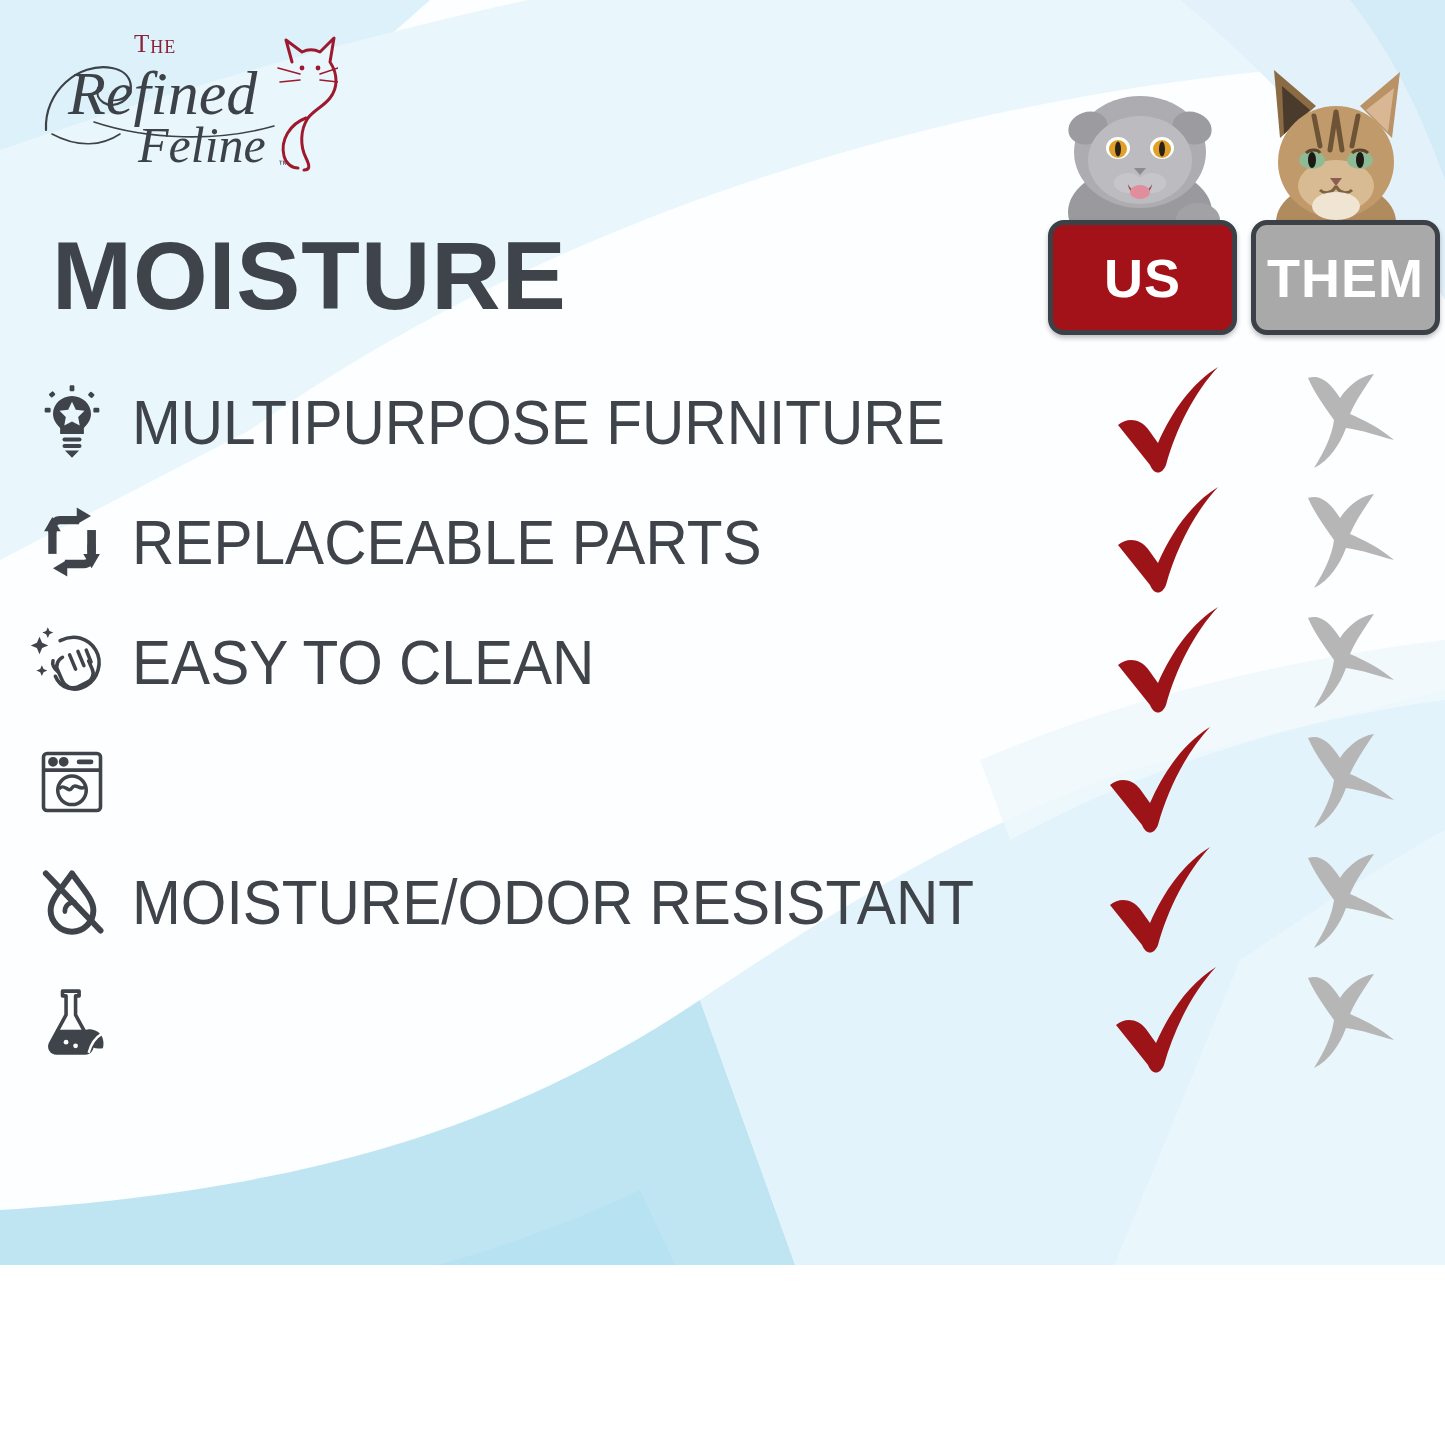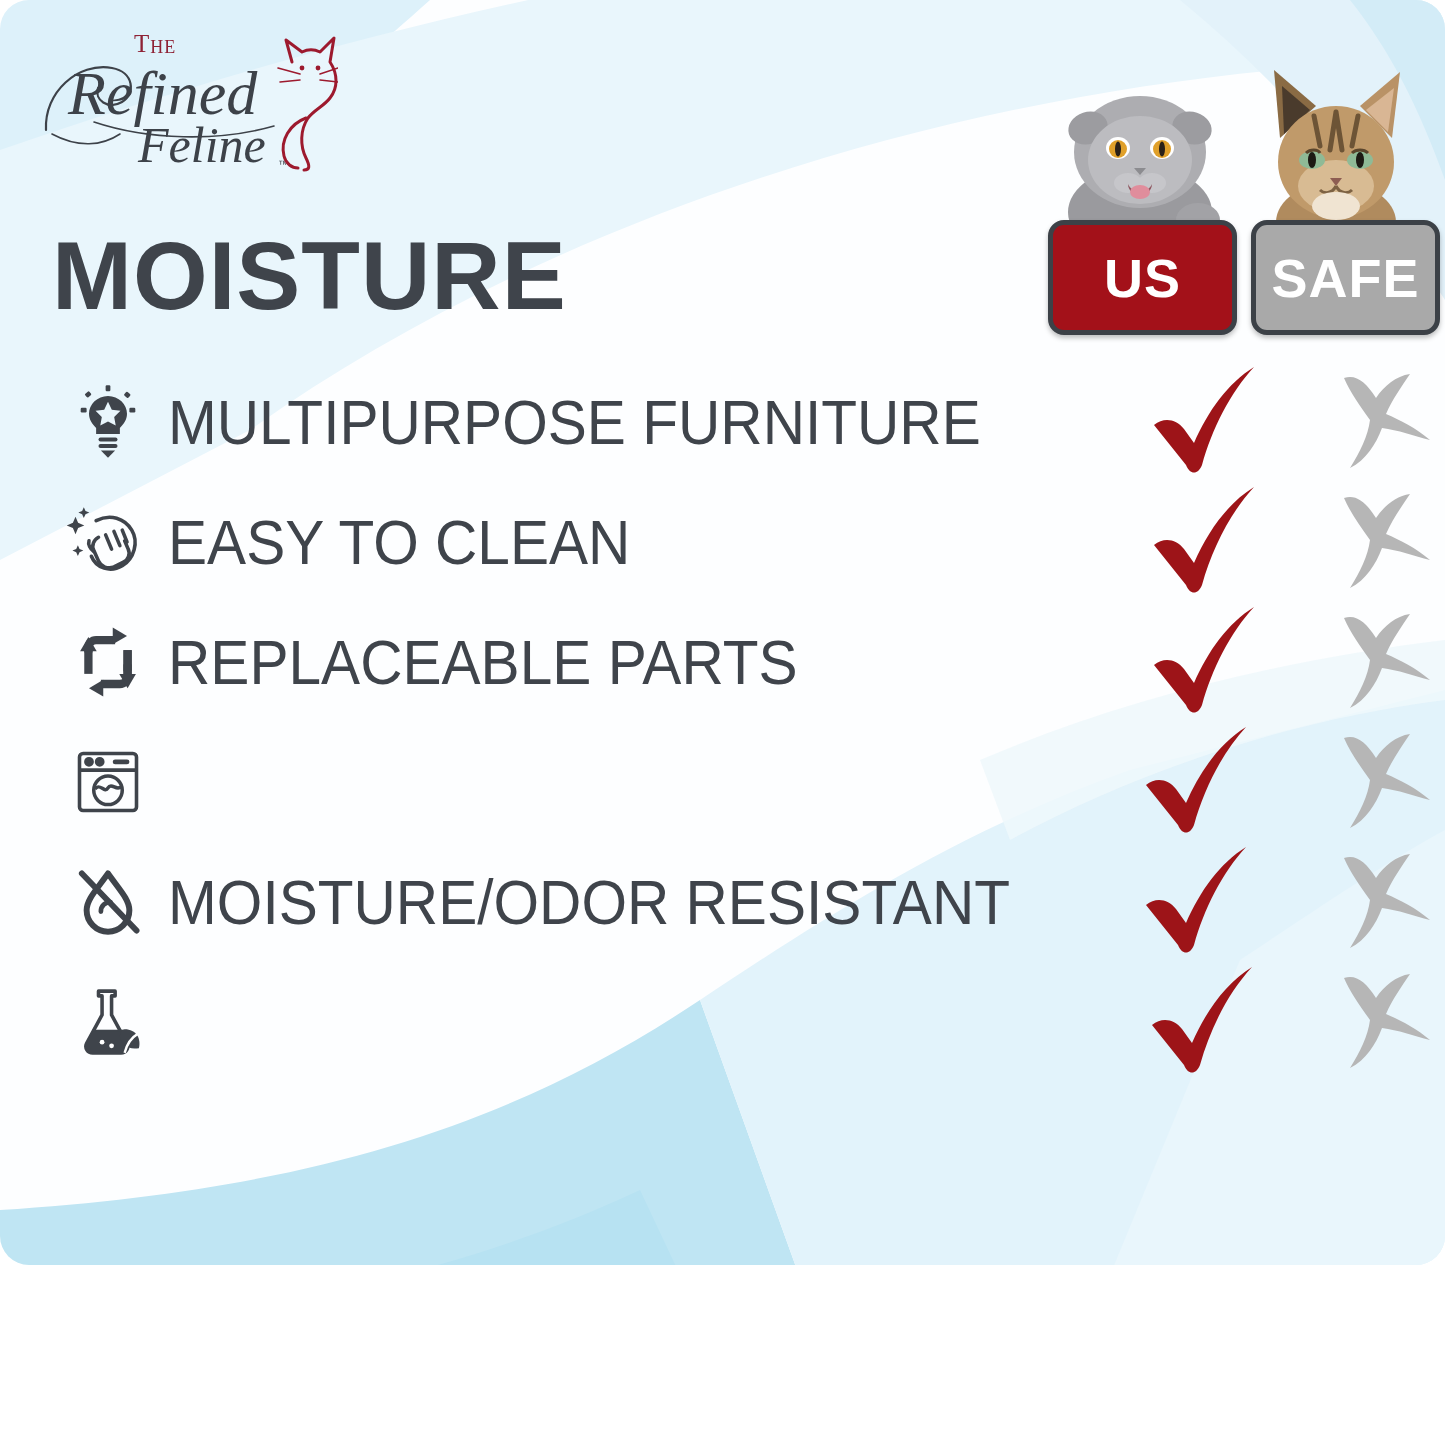--- a/index.html
+++ b/index.html
@@ -6,21 +6,20 @@
   body{
     width:1445px;height:1445px;
     font-family:"Liberation Sans", sans-serif;
     background:#ffffff;
     overflow:hidden;
   }
   #page{
     position:relative;width:1445px;height:1265px;
     background:#fdfeff;
     overflow:hidden;
-    border-radius:29px;
   }
   
   .bg-layer{position:absolute;inset:0;overflow:hidden;z-index:0;}
   .bg-svg{position:absolute;left:0;top:0;width:1445px;height:1445px;}
 
   
   .logo{position:absolute;left:38px;top:22px;width:300px;height:155px;z-index:5;}
   .logo svg{width:100%;height:100%;}
 
   
@@ -48,21 +47,21 @@
     position:absolute;left:52px;top:228px;
     font-size:96px;font-weight:bold;color:#3f444b;
     letter-spacing:1px;line-height:1;z-index:5;
     font-family:"Liberation Sans", sans-serif;
   }
 
   
   .rows{position:absolute;left:0;top:362px;width:1445px;z-index:5;}
   .row{
     position:relative;height:120px;
-    display:flex;align-items:center;margin-left:36px;
+    display:flex;align-items:center;
   }
   .f-icon{
     position:absolute;left:30px;top:50%;transform:translateY(-50%);
     width:84px;height:84px;display:flex;align-items:center;justify-content:center;
   }
   .f-icon svg{width:76px;height:76px;display:block;}
   .f-label{
     position:absolute;left:132px;top:50%;transform:translateY(-50%);
     font-size:63px;color:#3f444b;
     font-family:"Liberation Sans", sans-serif;
@@ -169,21 +168,21 @@
         <path d="M62,99 C66,95 74,95 76,99" stroke="#5a452c" stroke-width="3" fill="none"></path>
         <path d="M108,99 C112,95 120,95 124,99" stroke="#5a452c" stroke-width="3" fill="none"></path>
         <path d="M86,124 L98,124 L92,132 Z" fill="#8d5d52"></path>
         <path d="M92,132 C88,140 80,140 76,136 M92,132 C96,140 104,140 108,136" stroke="#7d6243" stroke-width="3" fill="none"></path>
         <ellipse cx="92" cy="152" rx="24" ry="14" fill="#f0e4d2"></ellipse>
       </svg>
     </div>
 
     <div class="badges">
       <div class="badge badge-us">US</div>
-      <div class="badge badge-them">SAFE</div>
+      <div class="badge badge-them">THEM</div>
     </div>
   </div>
 
   <div class="features-title">MOISTURE</div>
 
   <div class="rows">
 
     <div class="row">
       <span class="f-icon">
         <svg viewBox="0 0 64 64" fill="#3f444b">
@@ -192,47 +191,20 @@
             <rect x="24" y="50.5" width="16" height="3.4" rx="1.7"></rect>
             <path d="M26 56h12l-6 6z"></path>
             <rect x="30" y="1" width="4" height="5" rx="1"></rect>
             <rect x="9" y="20" width="5" height="4" rx="1"></rect>
             <rect x="50" y="20" width="5" height="4" rx="1"></rect>
             <rect x="13" y="7" width="4.6" height="4" rx="1" transform="rotate(-40 15 9)"></rect>
             <rect x="46" y="7" width="4.6" height="4" rx="1" transform="rotate(40 48 9)"></rect>
           </svg>
       </span>
       <span class="f-label"><span class="f-label-inner">MULTIPURPOSE FURNITURE</span></span>
-      <span class="mark-yes" style="left: 1110px;">
-        <svg viewBox="0 0 120 110">
-            <path d="M8 58 C18 50 30 52 38 62 L48 76 C62 44 82 16 108 0 C84 26 66 62 56 98 C52 108 44 108 40 98 Z" fill="#9d1418"></path>
-          </svg>
-      </span>
-      <span class="mark-no">
-        <svg viewBox="0 0 110 100">
-            <path d="M12 6 C24 2 34 10 44 26 C52 14 64 4 78 2 C70 14 60 28 54 42 C68 48 84 56 98 68 C82 64 66 58 50 56 C44 72 34 88 18 96 C28 80 36 64 38 48 C28 34 18 20 12 6 Z" fill="#b6b6b6"></path>
-          </svg>
-      </span>
-    </div>
-
-    <div class="row">
-      <span class="f-icon">
-        <svg viewBox="0 0 64 64" fill="none" stroke="#3f444b" stroke-width="3" stroke-linejoin="round" stroke-linecap="round">
-          <path d="M22 14 C34 8 46 12 52 22 C58 32 54 46 44 52 C34 58 22 54 18 44"></path>
-          <path d="M24 28 c-4 2-6 7-4 11 l4 9 c2 5 8 7 13 5 l8-4 c4-2 6-7 4-11 l-3-7"></path>
-          <path d="M30 26 l5 12 M37 23 l5 12 M44 22 l4 10"></path>
-          <path d="M20 40 c-3-2-5-6-4-9"></path>
-        </svg>
-        <svg viewBox="0 0 64 64" fill="#3f444b" style="position:absolute;left:0;top:0;">
-            <path d="M8 14 l2.2 5.2 5.2 2.2 -5.2 2.2 -2.2 5.2 -2.2-5.2 -5.2-2.2 5.2-2.2z"></path>
-            <path d="M15 6 l1.4 3.2 3.2 1.4 -3.2 1.4 -1.4 3.2 -1.4-3.2 -3.2-1.4 3.2-1.4z"></path>
-            <path d="M10 38 l1.4 3.2 3.2 1.4 -3.2 1.4 -1.4 3.2 -1.4-3.2 -3.2-1.4 3.2-1.4z"></path>
-          </svg>
-      </span>
-      <span class="f-label"><span class="f-label-inner">EASY TO CLEAN</span></span>
       <span class="mark-yes" style="left: 1110px;">
         <svg viewBox="0 0 120 110">
             <path d="M8 58 C18 50 30 52 38 62 L48 76 C62 44 82 16 108 0 C84 26 66 62 56 98 C52 108 44 108 40 98 Z" fill="#9d1418"></path>
           </svg>
       </span>
       <span class="mark-no">
         <svg viewBox="0 0 110 100">
             <path d="M12 6 C24 2 34 10 44 26 C52 14 64 4 78 2 C70 14 60 28 54 42 C68 48 84 56 98 68 C82 64 66 58 50 56 C44 72 34 88 18 96 C28 80 36 64 38 48 C28 34 18 20 12 6 Z" fill="#b6b6b6"></path>
           </svg>
       </span>
@@ -262,20 +234,47 @@
       </span>
       <span class="mark-no">
         <svg viewBox="0 0 110 100">
             <path d="M12 6 C24 2 34 10 44 26 C52 14 64 4 78 2 C70 14 60 28 54 42 C68 48 84 56 98 68 C82 64 66 58 50 56 C44 72 34 88 18 96 C28 80 36 64 38 48 C28 34 18 20 12 6 Z" fill="#b6b6b6"></path>
           </svg>
       </span>
     </div>
 
     <div class="row">
       <span class="f-icon">
+        <svg viewBox="0 0 64 64" fill="none" stroke="#3f444b" stroke-width="3" stroke-linejoin="round" stroke-linecap="round">
+          <path d="M22 14 C34 8 46 12 52 22 C58 32 54 46 44 52 C34 58 22 54 18 44"></path>
+          <path d="M24 28 c-4 2-6 7-4 11 l4 9 c2 5 8 7 13 5 l8-4 c4-2 6-7 4-11 l-3-7"></path>
+          <path d="M30 26 l5 12 M37 23 l5 12 M44 22 l4 10"></path>
+          <path d="M20 40 c-3-2-5-6-4-9"></path>
+        </svg>
+        <svg viewBox="0 0 64 64" fill="#3f444b" style="position:absolute;left:0;top:0;">
+            <path d="M8 14 l2.2 5.2 5.2 2.2 -5.2 2.2 -2.2 5.2 -2.2-5.2 -5.2-2.2 5.2-2.2z"></path>
+            <path d="M15 6 l1.4 3.2 3.2 1.4 -3.2 1.4 -1.4 3.2 -1.4-3.2 -3.2-1.4 3.2-1.4z"></path>
+            <path d="M10 38 l1.4 3.2 3.2 1.4 -3.2 1.4 -1.4 3.2 -1.4-3.2 -3.2-1.4 3.2-1.4z"></path>
+          </svg>
+      </span>
+      <span class="f-label"><span class="f-label-inner">EASY TO CLEAN</span></span>
+      <span class="mark-yes" style="left: 1110px;">
+        <svg viewBox="0 0 120 110">
+            <path d="M8 58 C18 50 30 52 38 62 L48 76 C62 44 82 16 108 0 C84 26 66 62 56 98 C52 108 44 108 40 98 Z" fill="#9d1418"></path>
+          </svg>
+      </span>
+      <span class="mark-no">
+        <svg viewBox="0 0 110 100">
+            <path d="M12 6 C24 2 34 10 44 26 C52 14 64 4 78 2 C70 14 60 28 54 42 C68 48 84 56 98 68 C82 64 66 58 50 56 C44 72 34 88 18 96 C28 80 36 64 38 48 C28 34 18 20 12 6 Z" fill="#b6b6b6"></path>
+          </svg>
+      </span>
+    </div>
+
+    <div class="row">
+      <span class="f-icon">
         <svg viewBox="0 0 64 64" fill="none" stroke="#3f444b" stroke-width="3" stroke-linejoin="round">
           <rect x="8" y="8" width="48" height="48" rx="3"></rect>
           <line x1="8" y1="22" x2="56" y2="22"></line>
           <circle cx="16" cy="15" r="2.6" fill="#3f444b"></circle>
           <circle cx="25" cy="15" r="2.6" fill="#3f444b"></circle>
           <rect x="36" y="13" width="14" height="4" rx="2" fill="#3f444b" stroke="none"></rect>
           <circle cx="32" cy="39" r="12"></circle>
           <path d="M21 38 c4-6 8 4 11-1 c3-5 7 3 11-1" stroke-width="3"></path>
         </svg>
       </span>

